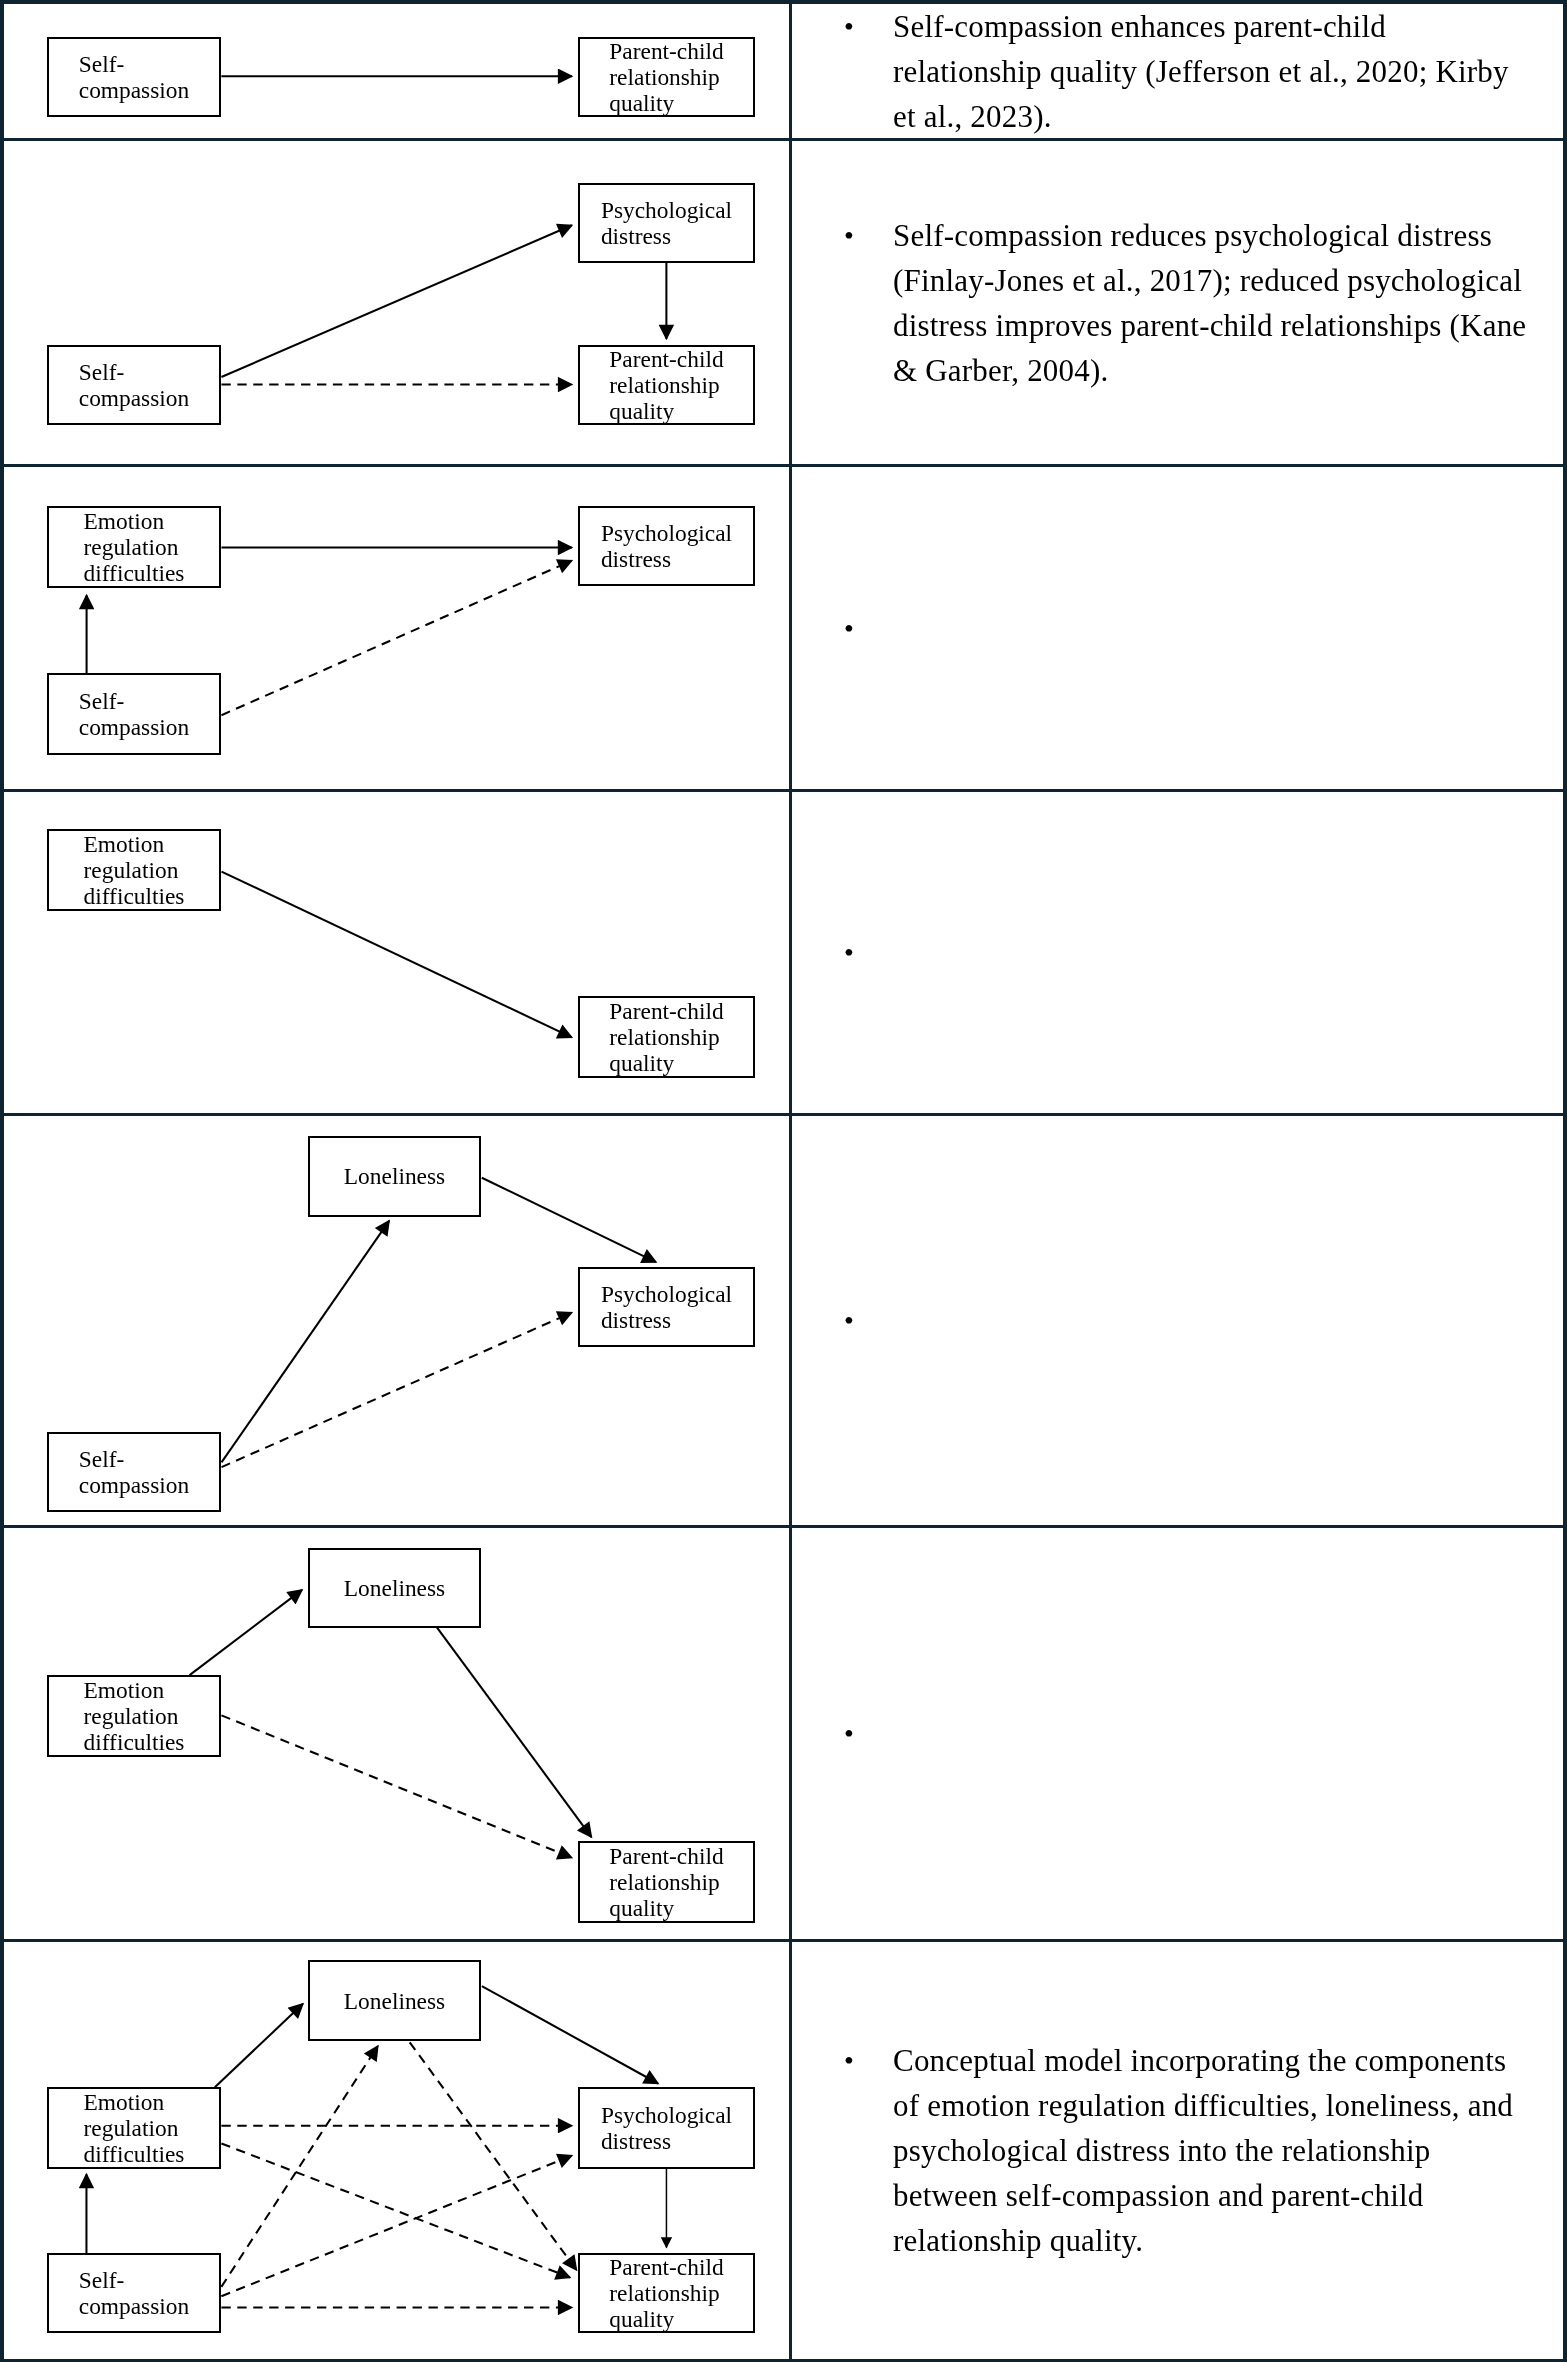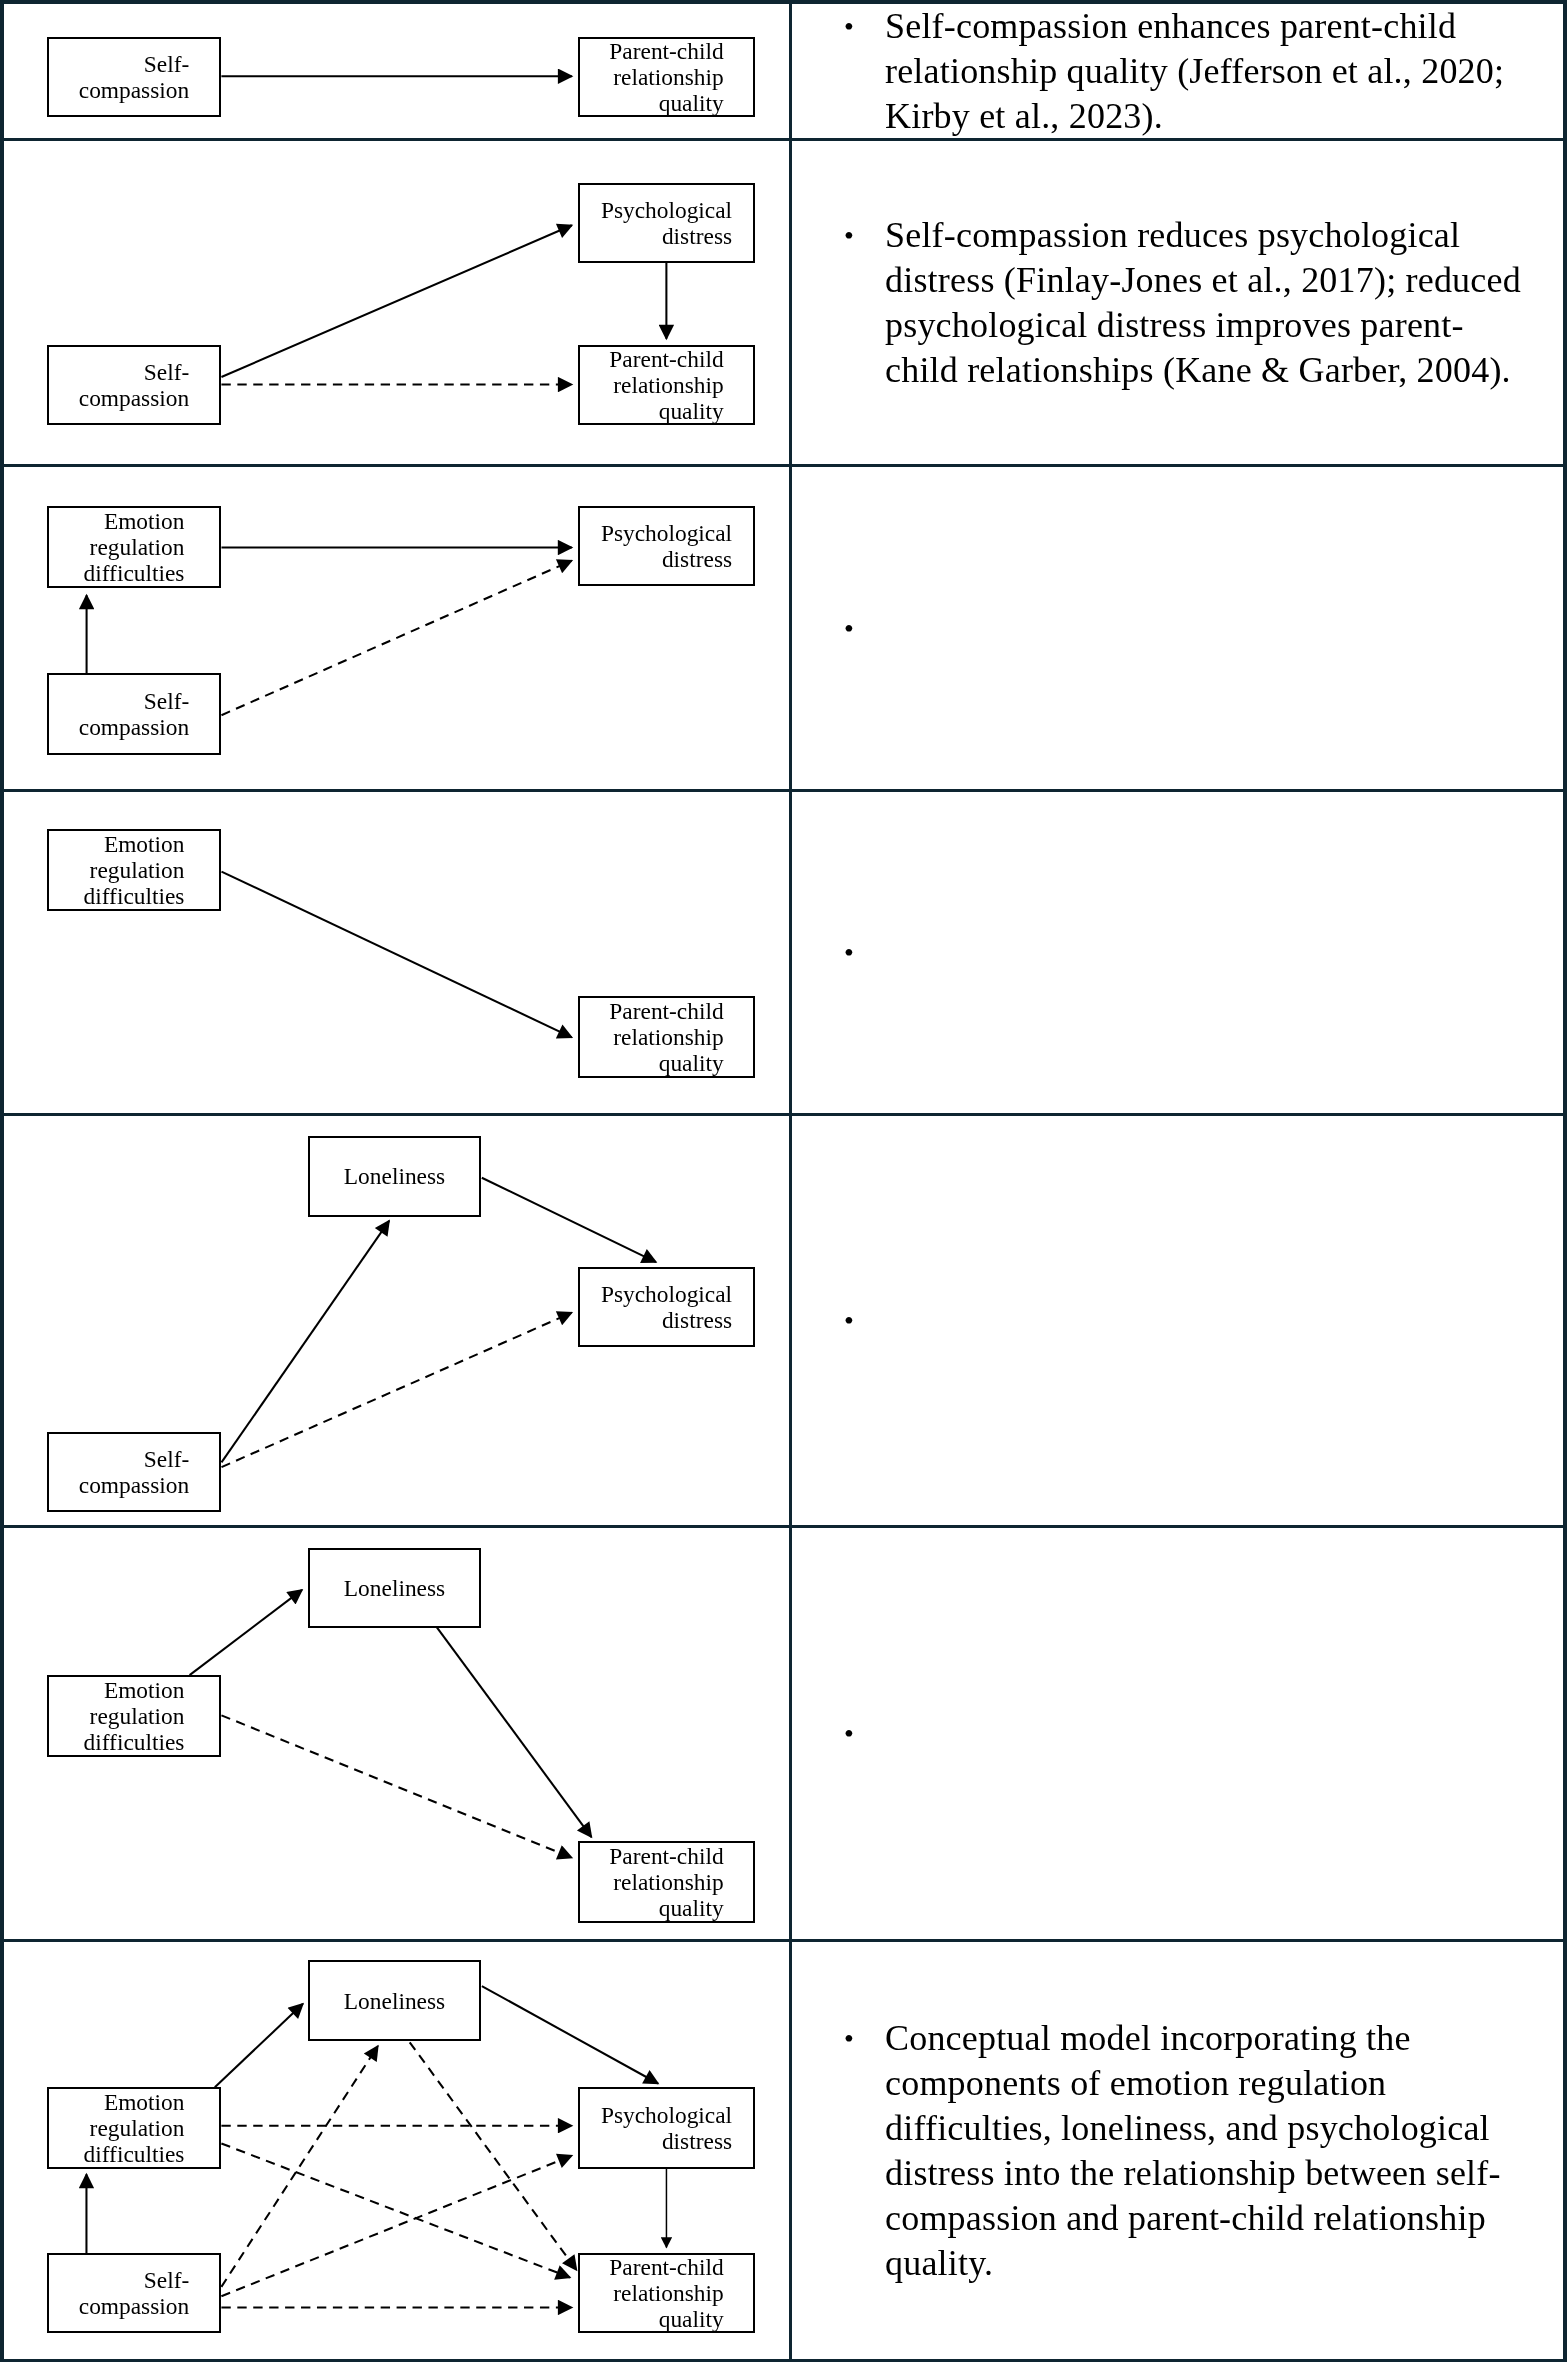--- a/index.html
+++ b/index.html
@@ -38,33 +38,34 @@
     align-items:flex-start;
   }
   .bullet-mark{
     flex:0 0 41px;
     padding-left:52px;
     font-size:28px;
     line-height:45px;
   }
   .bullet-text{
     flex:1 1 auto;
-    font-size:36px;
+    font-size:31px;
     line-height:45px;
     letter-spacing:0.2px;
+    margin-left:8px;
   }
   .node{
     position:absolute;
     box-sizing:border-box;
     border:2.8px solid #000000;
     background:#ffffff;
     display:flex;
     align-items:center;
     justify-content:center;
-    text-align:right;
+    text-align:left;
     font-size:23.4px;
     line-height:26px;
     z-index:1;
     padding:1.9px;
   }
   .edges{
     position:absolute;
     left:0;top:0;
     z-index:2;
     pointer-events:none;

